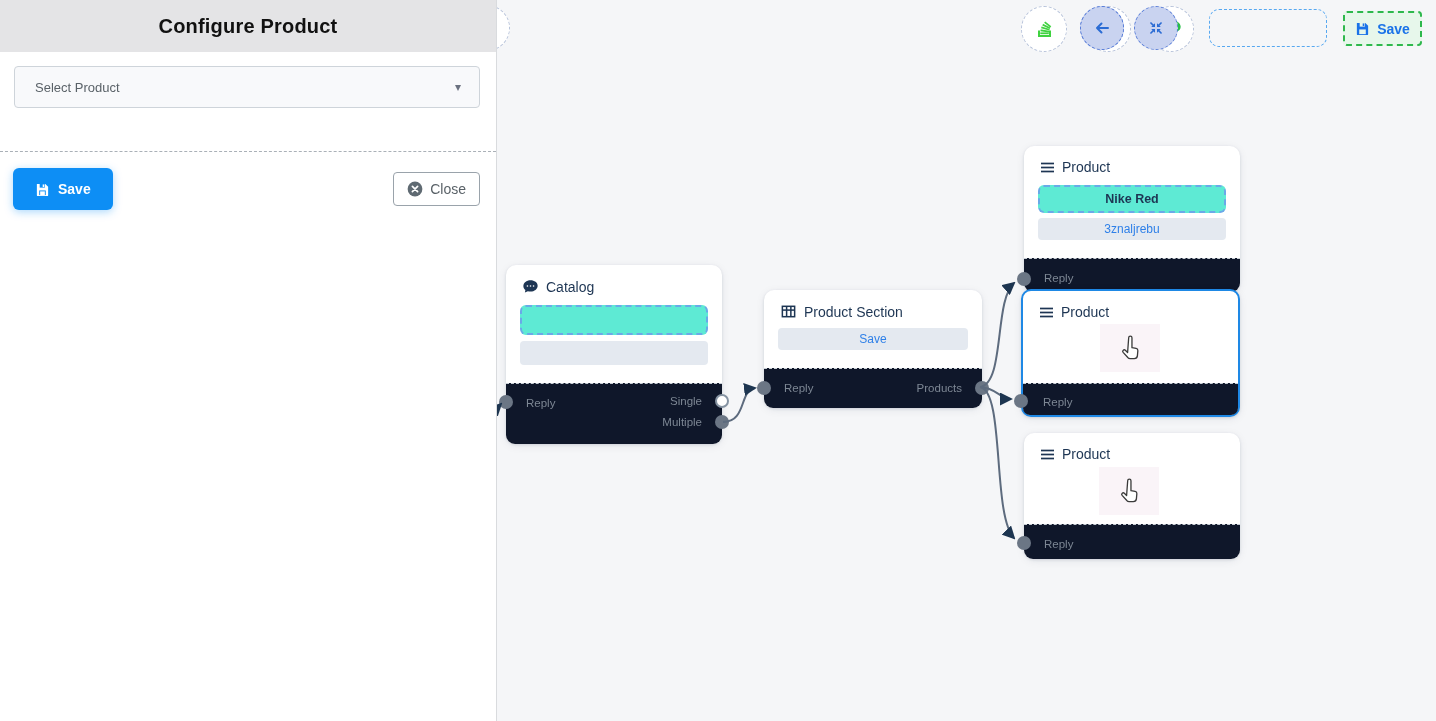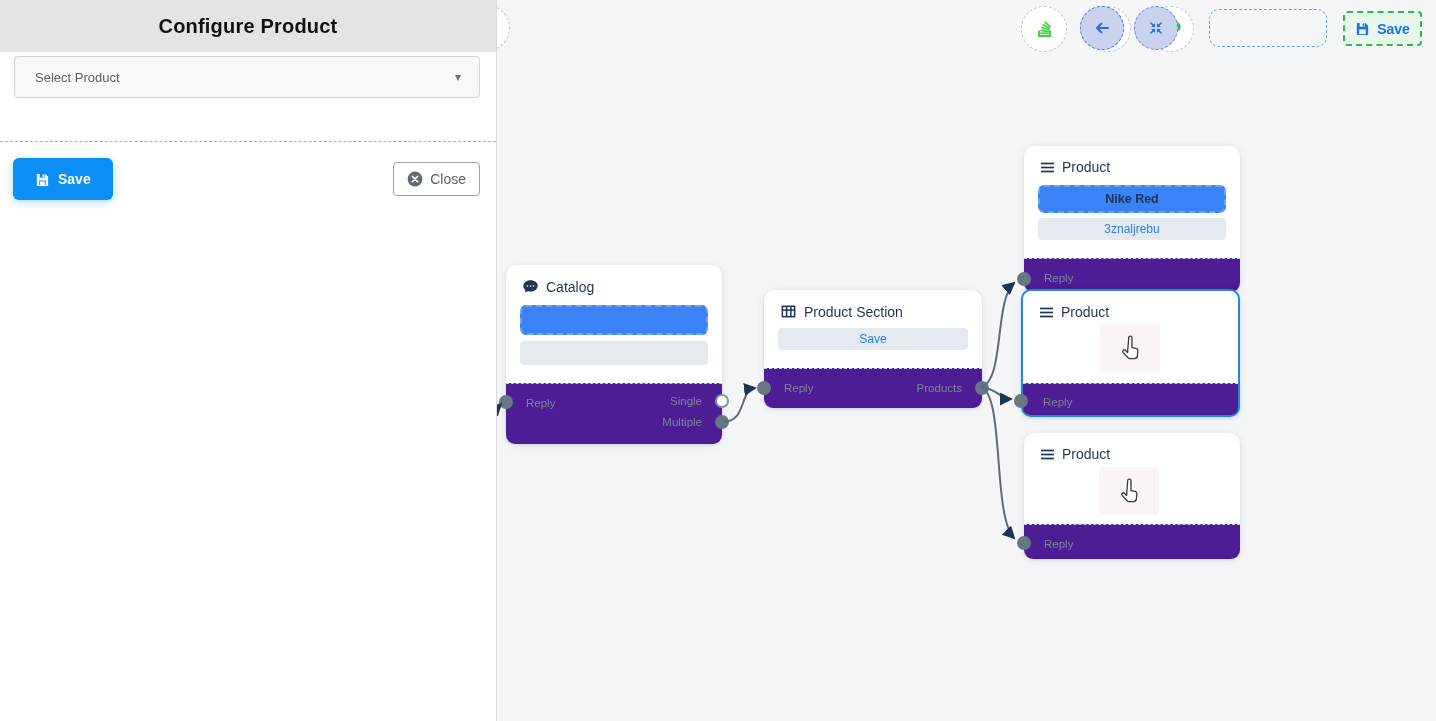--- a/index.html
+++ b/index.html
@@ -4,21 +4,21 @@
 <style>
   * { margin:0; padding:0; box-sizing:border-box; }
   html,body { width:1436px; height:721px; overflow:hidden; font-family:"Liberation Sans", sans-serif; }
   .app { position:relative; width:1436px; height:721px; background:#ffffff; }
 
   
   .sidebar { position:absolute; left:0; top:0; width:497px; height:721px; background:#ffffff; border-right:1px solid #d9dbde; }
   .panel-header { height:52px; background:#e4e4e6; display:flex; align-items:center; justify-content:center; }
   .panel-header h1 { font-size:20px; font-weight:700; color:#111111; letter-spacing:.2px; }
   .field-label { display:block; margin:26px 0 8px 14px; font-size:14px; color:#212936; }
-  .select-box { margin:4px 16px 0 14px; height:42px; background:#f8f9fb; border:1px solid #ced4da; border-radius:4px;
+  .select-box { margin:14px 16px 0 14px; height:42px; background:#f8f9fb; border:1px solid #ced4da; border-radius:4px;
     display:flex; align-items:center; justify-content:space-between; padding:0 18px 0 20px; cursor:pointer; }
   .select-box .placeholder { font-size:13px; color:#5a6268; }
   .select-box .caret { font-size:12px; color:#6b7280; }
   .dashed-divider { margin-top:43px; border-top:1px dashed #aab0b7; height:0; }
   .actions { margin-top:16px; display:flex; align-items:center; justify-content:space-between; padding:0 16px 0 13px; }
   .btn-save-primary { display:flex; align-items:center; gap:8px; height:42px; padding:0 22px; background:#0d8ef5; color:#ffffff;
     border:none; border-radius:6px; font-size:14px; font-weight:700; cursor:pointer; box-shadow:0 2px 8px rgba(13,142,245,.35); }
   .btn-close { display:flex; align-items:center; gap:7px; height:34px; padding:0 13px; background:#ffffff; color:#5a6268;
     border:1px solid #9aa3ab; border-radius:4px; font-size:14px; cursor:pointer; }
 
@@ -33,27 +33,27 @@
   .dashed-slot { position:absolute; border:1px dashed #57a8f0; border-radius:10px; background:transparent; cursor:pointer; }
   .btn-save-canvas { position:absolute; display:flex; align-items:center; justify-content:center; gap:7px;
     background:#e7f7eb; border:2px dashed #2eb84d; border-radius:4px; color:#1a73e8; font-size:14px; font-weight:700; cursor:pointer; }
 
   
   .node { position:absolute; background:#ffffff; border-radius:10px;
     box-shadow:0 1px 3px rgba(25,39,70,.14), 0 2px 10px rgba(25,39,70,.07); z-index:2; }
   .node.selected { border:2px solid #1e88e5; }
   .node-header { position:absolute; top:13px; left:16px; display:flex; align-items:center; gap:7px; }
   .node-title { font-size:14px; font-weight:400; color:#1d3553; }
-  .node-footer { position:absolute; left:0; right:0; bottom:0; background:#4c1d95; border-top:1px dashed #c9cfd6;
+  .node-footer { position:absolute; left:0; right:0; bottom:0; background:#0f172a; border-top:1px dashed #c9cfd6;
     border-radius:0 0 9px 9px; }
   .port-label { position:absolute; font-size:11.5px; color:#7d8794; }
   .handle { position:absolute; width:14px; height:14px; border-radius:50%; background:#6b7685; z-index:3; cursor:crosshair; }
   .handle.open { background:#ffffff; border:2px solid #8593a2; }
   .pill { position:absolute; left:14px; right:14px; border-radius:6px; display:flex; align-items:center; justify-content:center; }
-  .pill.dashed-blue { background:#3b82f6; border:2px dashed #6aa9e8; }
+  .pill.dashed-blue { background:#5eead4; border:2px dashed #6aa9e8; }
   .pill.gray { background:#e4e9f0; border-radius:4px; }
   .pill .pill-text-dark { font-size:12.5px; font-weight:700; color:#1d3553; }
   .pill .pill-text-blue { font-size:12px; color:#2f80e8; }
   .cursor-wrap { position:absolute; width:60px; height:48px; background:#faf4f8; display:flex; align-items:center; justify-content:center; z-index:6; }
 
   .edges { position:absolute; left:0; top:0; width:939px; height:721px; z-index:5; pointer-events:none; }
 </style>
 </head>
 <body>
 

